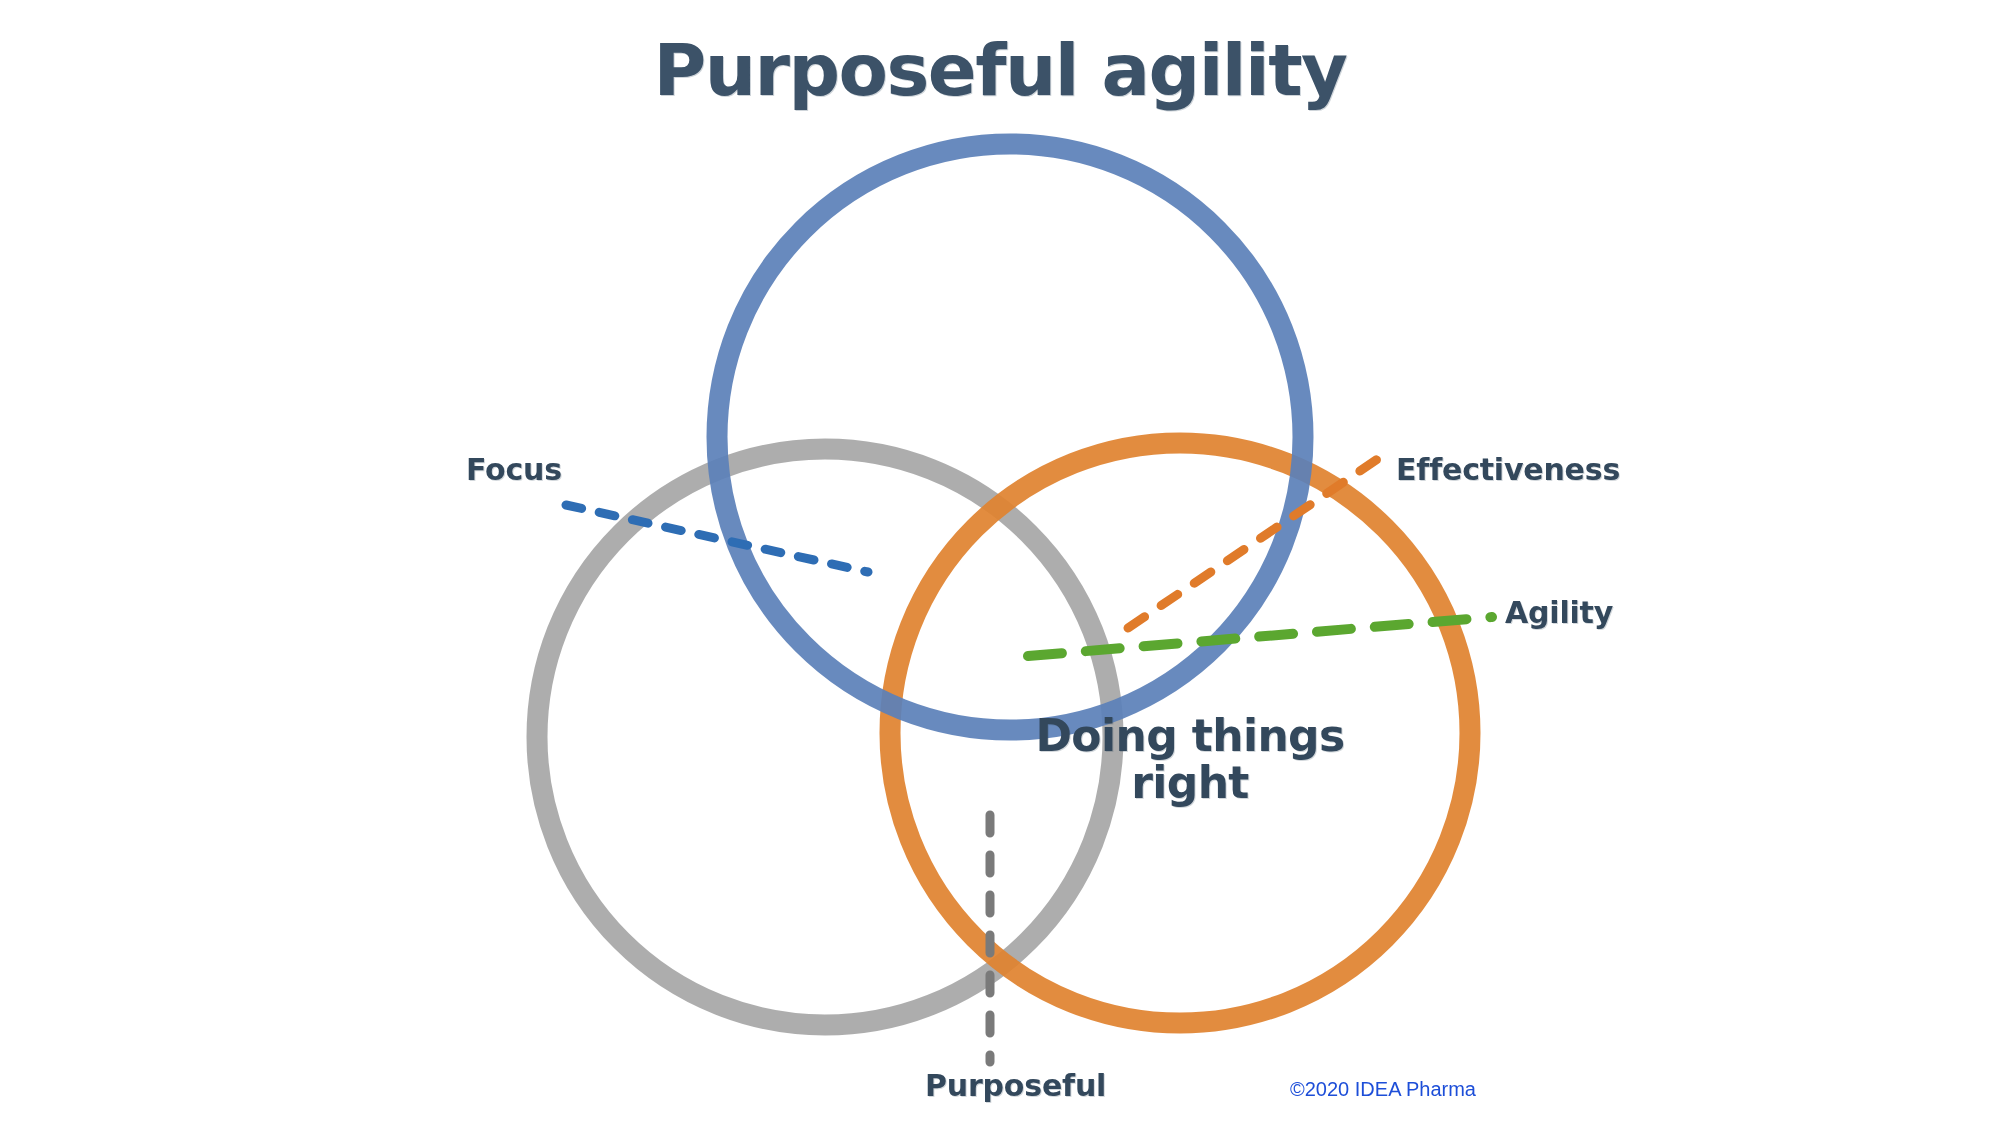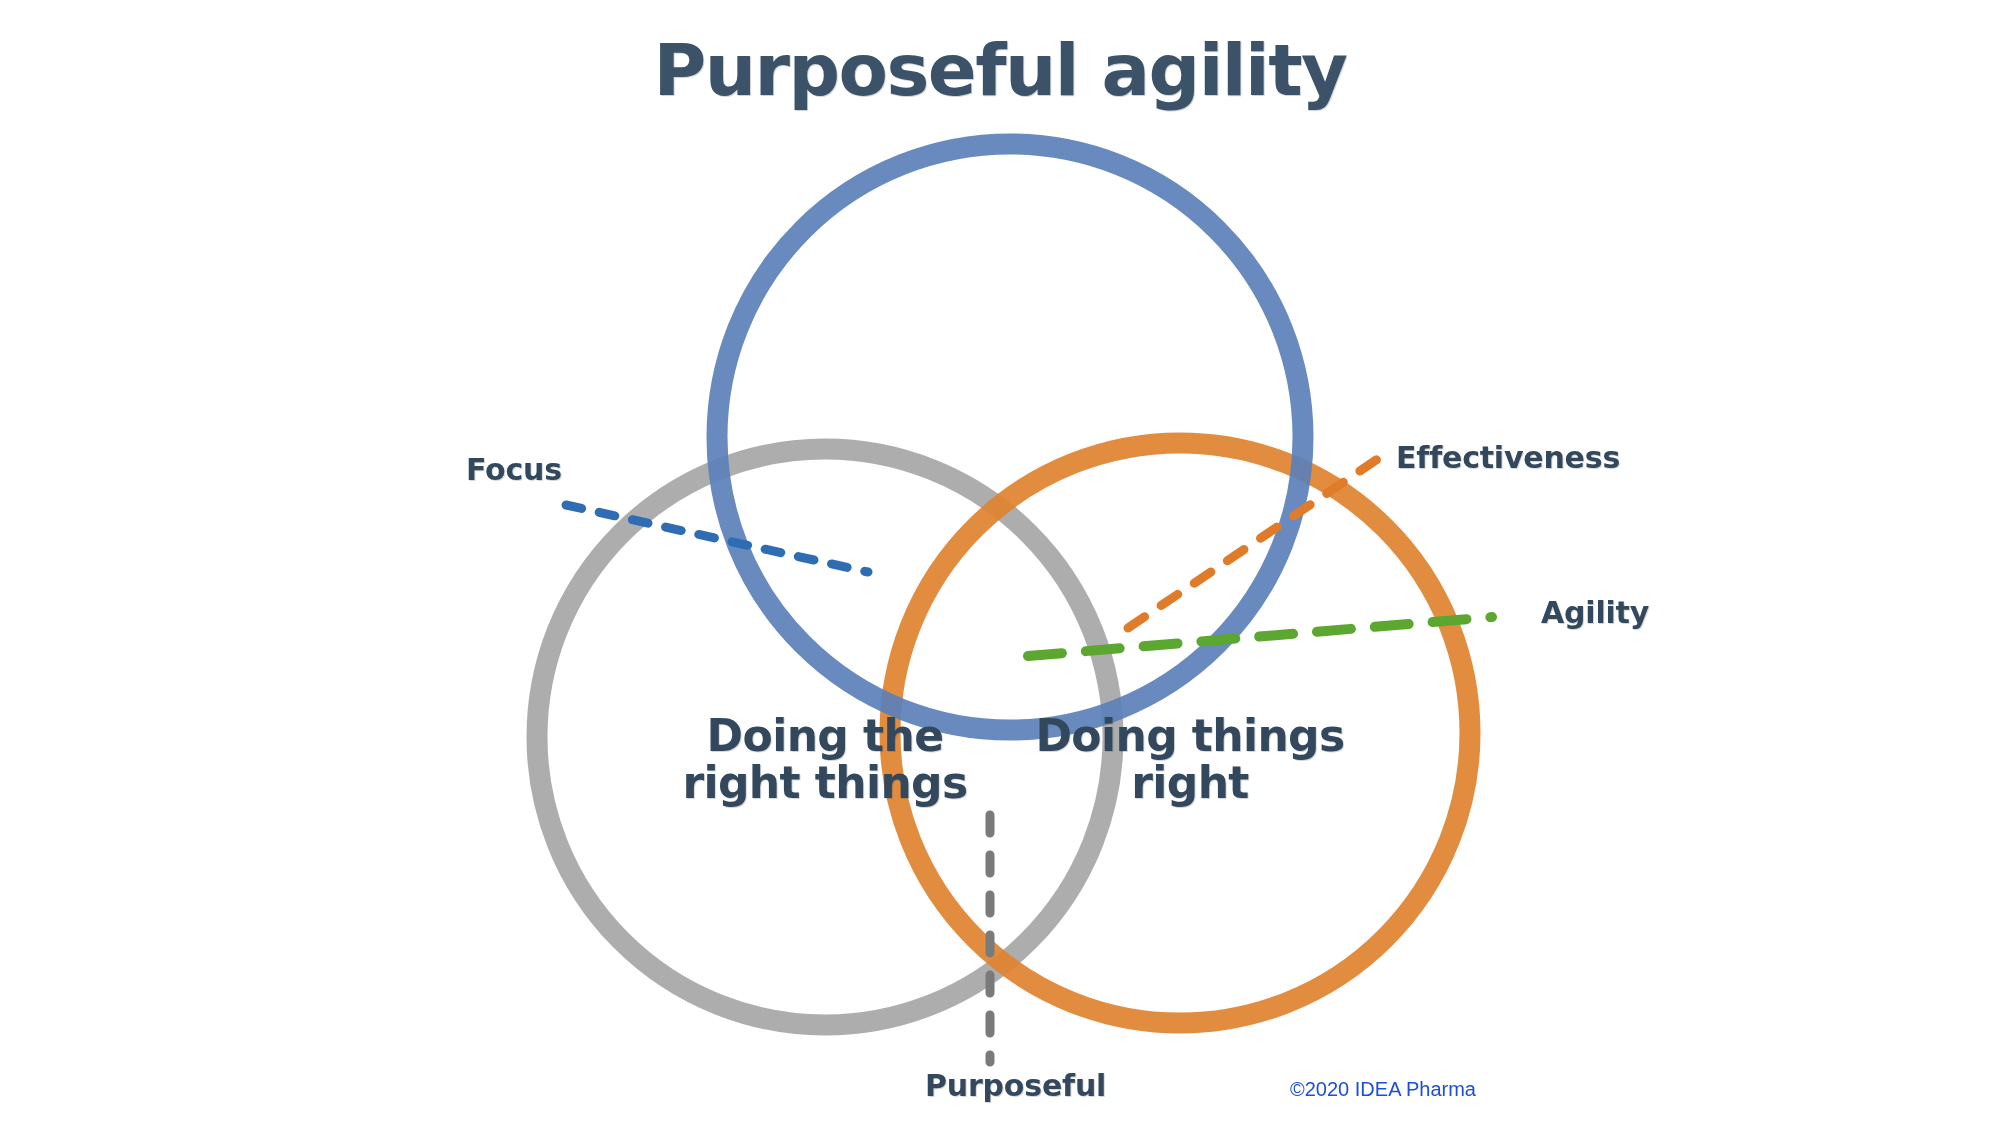--- a/index.html
+++ b/index.html
@@ -45,22 +45,22 @@
     position:absolute;
     color:#33485C;
     font-weight:bold;
     font-size:30px;
     letter-spacing:-0.2px;
     font-family:"DejaVu Sans", sans-serif;
     text-shadow:1px 1px 0 rgba(51,72,92,0.22);
     white-space:nowrap;
   }
   #annot-focus{left:466px;top:452px;text-align:center;}
-  #annot-effectiveness{left:1396px;top:440px;}
-  #annot-agility{left:1505px;top:595px;margin-left:36px;}
+  #annot-effectiveness{left:1396px;top:452px;}
+  #annot-agility{left:1505px;top:595px;}
   #annot-efficiency{left:925px;top:1068px;}
 
   .copyright{
     position:absolute;
     left:1290px;top:1078px;
     font-size:20px;
     color:#1d4ed8;
     font-family:"Liberation Sans", sans-serif;
     white-space:nowrap;
   }
@@ -80,22 +80,20 @@
 
     <circle id="c-blue" fill="none" cx="1010" cy="437" r="293" stroke="#5B80B8" stroke-width="21" opacity="0.92"></circle>
 
     <line id="l-focus" x1="566" y1="505" x2="868" y2="572" stroke="#2E6DB4" stroke-width="9" stroke-linecap="round" stroke-dasharray="16 18"></line>
     <line id="l-effectiveness" x1="1128" y1="628" x2="1388" y2="452" stroke="#E07B2A" stroke-width="9" stroke-linecap="round" stroke-dasharray="20 20"></line>
     <line id="l-agility" x1="1028" y1="656" x2="1492" y2="617" stroke="#5BA730" stroke-width="10" stroke-linecap="round" stroke-dasharray="34 24"></line>
     <line id="l-efficiency" x1="990" y1="815" x2="990" y2="1062" stroke="#7A7A7A" stroke-width="9" stroke-linecap="round" stroke-dasharray="18 22"></line>
   </svg>
 
 
-  <div id="label-gray" class="circle-label">Doing the
-right things</div>
 
   <div id="label-orange" class="circle-label">Doing things
 right</div>
 
   <div id="annot-focus" class="annot">Focus</div>
 
   <div id="annot-effectiveness" class="annot">Effectiveness</div>
 
   <div id="annot-agility" class="annot">Agility</div>
 

